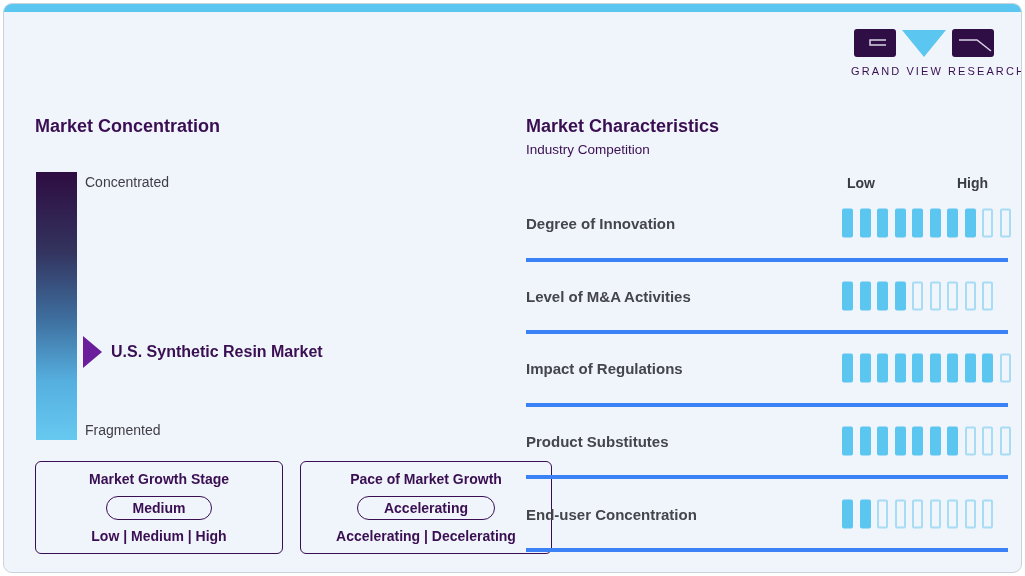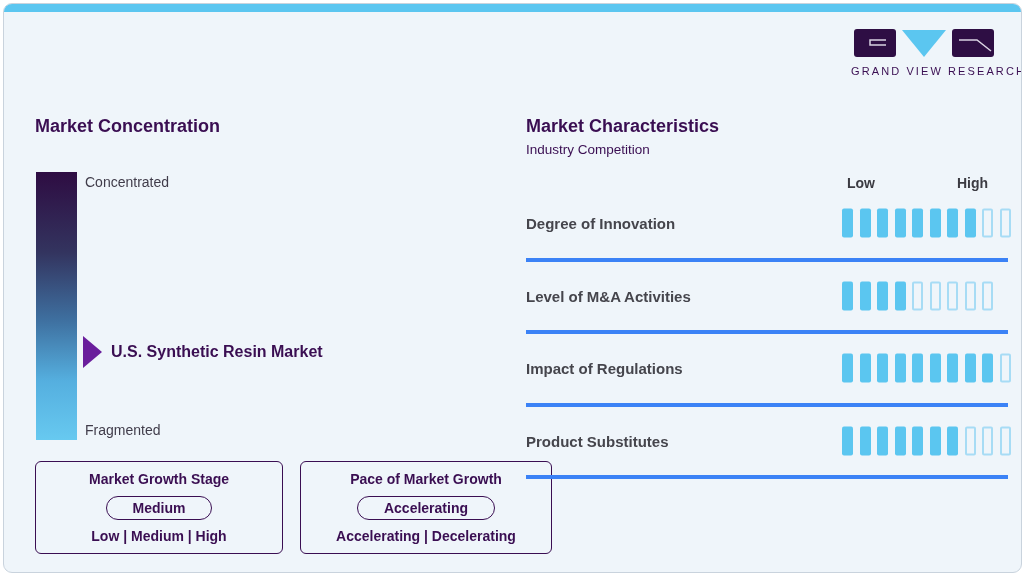--- a/index.html
+++ b/index.html
@@ -169,14 +169,28 @@
           <span class="tick filled"></span>
           <span class="tick filled"></span>
           <span class="tick filled"></span>
           <span class="tick filled"></span>
           <span class="tick empty"></span>
           <span class="tick empty"></span>
           <span class="tick empty"></span>
         </span>
   </div>
 
+  <div class="char-row">
+    <span class="row-label">End-user Concentration</span>
+    <span class="tick-group">
+          <span class="tick filled"></span>
+          <span class="tick filled"></span>
+          <span class="tick empty"></span>
+          <span class="tick empty"></span>
+          <span class="tick empty"></span>
+          <span class="tick empty"></span>
+          <span class="tick empty"></span>
+          <span class="tick empty"></span>
+          <span class="tick empty"></span>
+        </span>
+  </div>
 </div>
 </div>
 
 </body></html>

